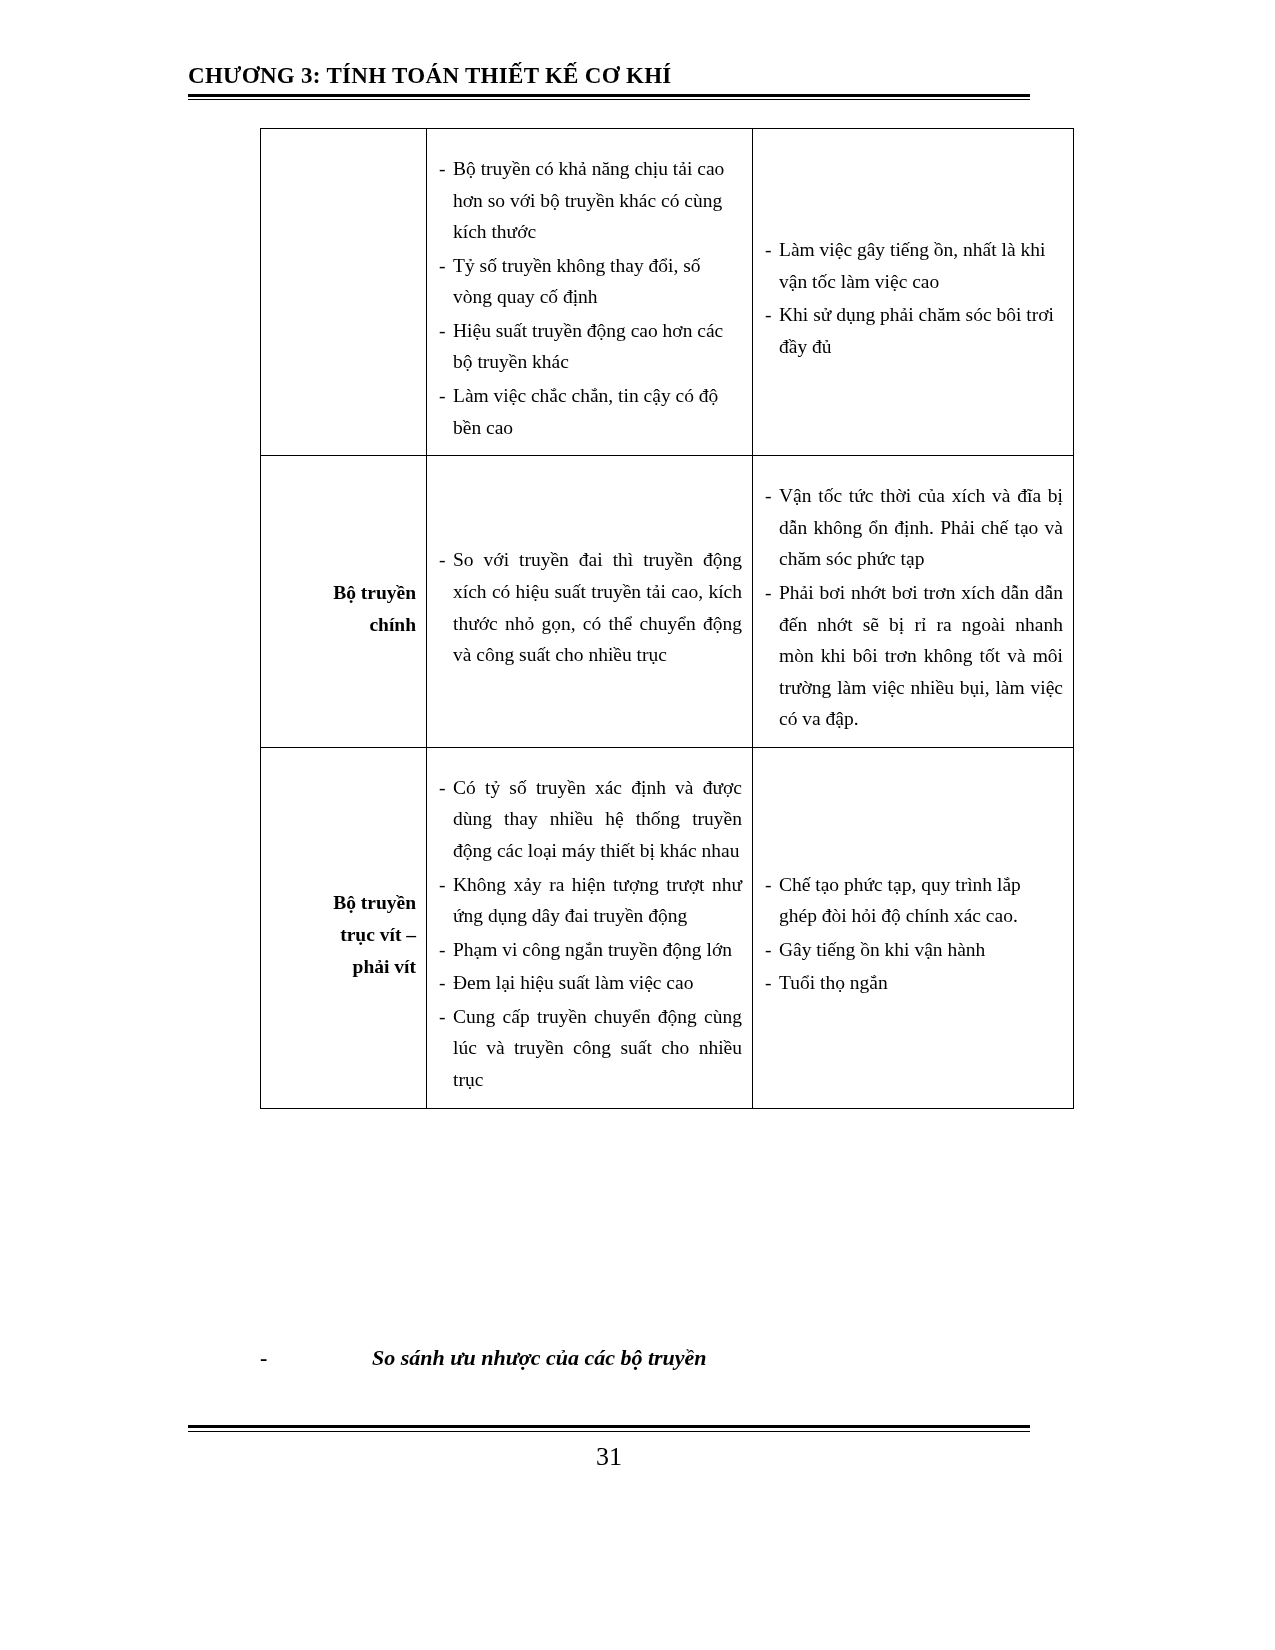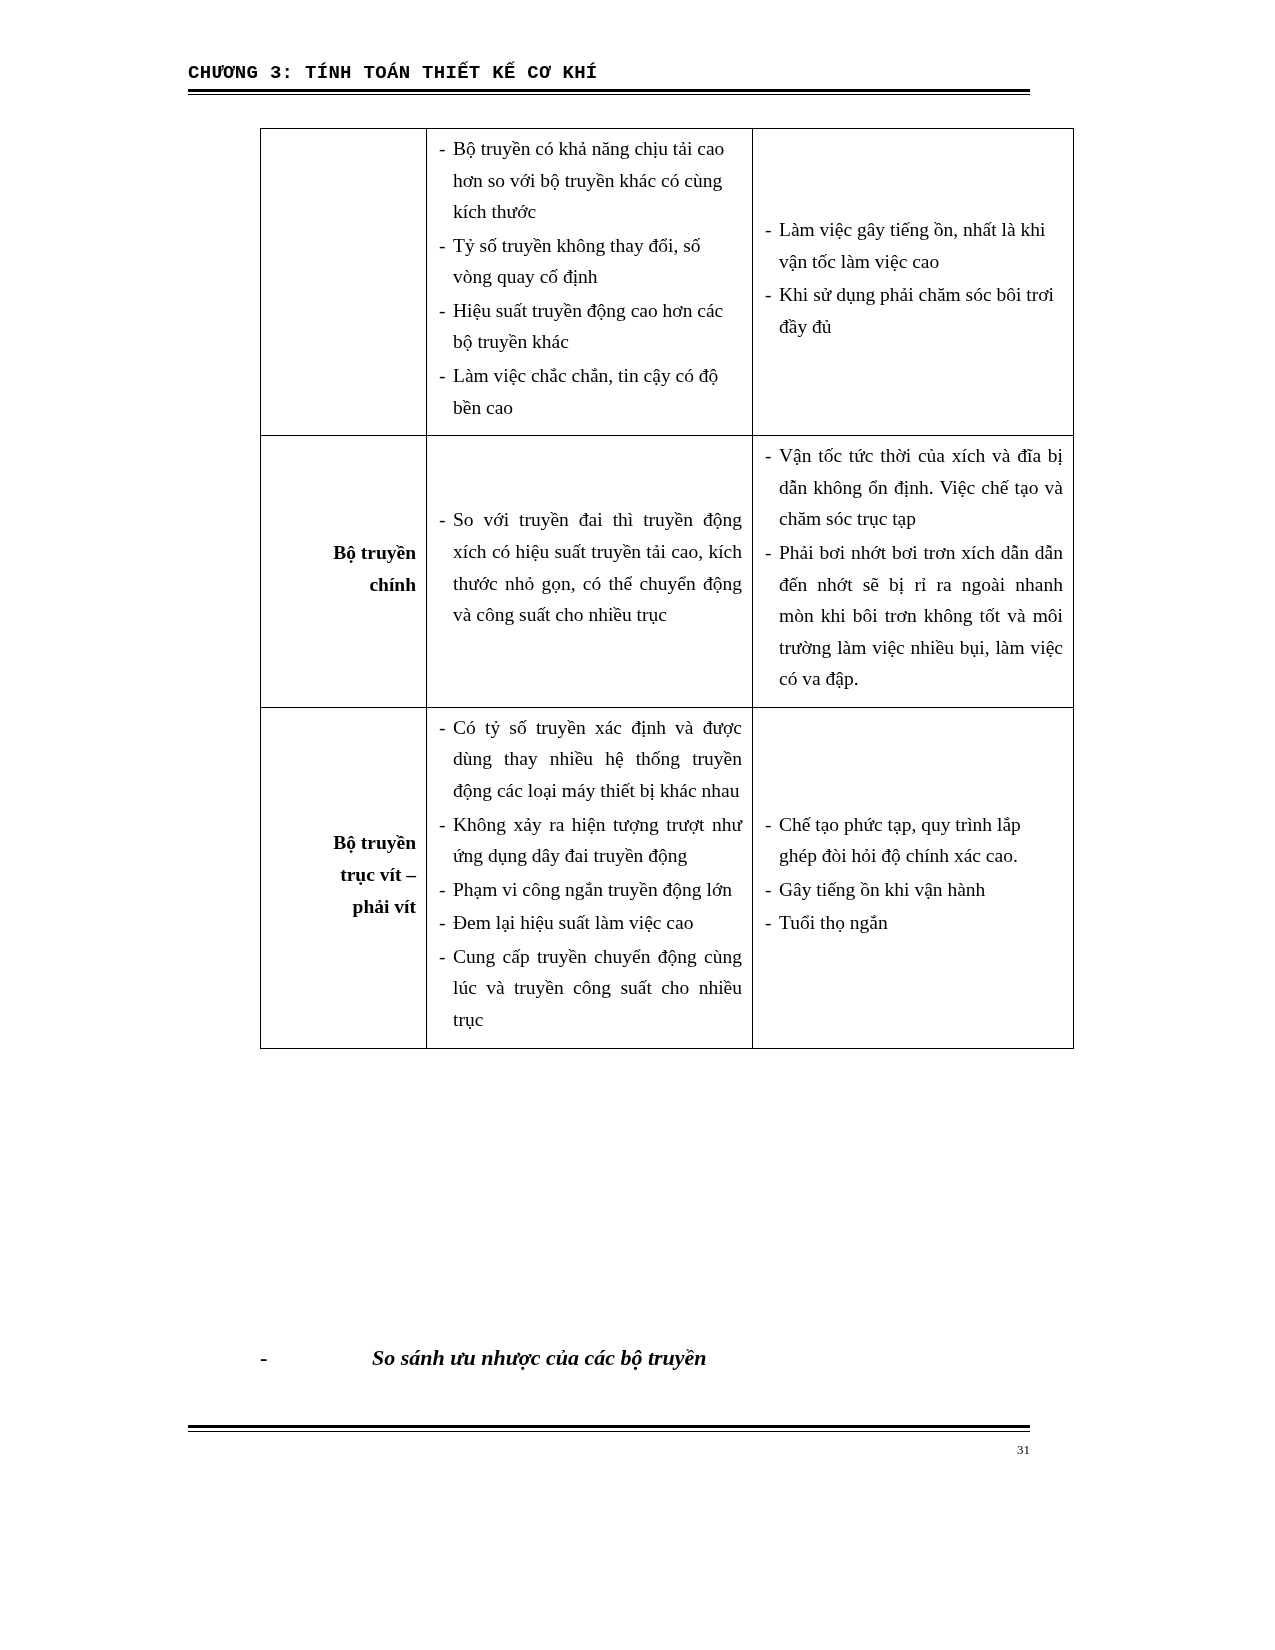--- a/index.html
+++ b/index.html
@@ -19,26 +19,25 @@
   }
 
   
   .header {
     position: absolute;
     left: 188px;
     top: 62px;
     width: 842px;
   }
   .header-title {
-    font-size: 19px;
+    font-size: 23px;
     font-weight: bold;
     letter-spacing: 0.3px;
     line-height: 1.2;
     white-space: nowrap;
-    font-family: Liberation Mono, monospace;
   }
   .header-rule {
     margin-top: 4px;
     border-top: 3px solid #000;
     border-bottom: 1px solid #000;
     height: 2px;
   }
 
   
   .table-wrap {
@@ -48,21 +47,21 @@
     width: 758px;
   }
   table.cmp {
     border-collapse: collapse;
     width: 758px;
     table-layout: fixed;
   }
   table.cmp td {
     border: 1.5px solid #000;
     vertical-align: middle;
-    padding: 4px 10px 10px 10px;
+    padding: 24px 10px 10px 10px;
     font-size: 19.5px;
     line-height: 1.62;
   }
   td.col-name {
     width: 145px;
     text-align: right;
     font-weight: bold;
   }
   td.col-adv {
     width: 305px;
@@ -126,22 +125,21 @@
     width: 842px;
     text-align: center;
   }
   .footer-rule {
     border-top: 3px solid #000;
     height: 3px;
     border-bottom: 1px solid #000;
     margin-bottom: 10px;
   }
   .page-number {
-    font-size: 13px;
-    text-align: right;
+    font-size: 26px;
   }
 </style>
 </head>
 <body>
 
 <div class="page">
 
   <div class="header">
     <div class="header-title">CHƯƠNG 3: TÍNH TOÁN THIẾT KẾ CƠ KHÍ</div>
     <div class="header-rule"></div>
@@ -176,21 +174,21 @@
             <span class="name-line">Bộ truyền</span>
             <span class="name-line">chính</span>
           </td>
           <td class="col-adv">
             <ul class="dashlist justify">
               <li>So với truyền đai thì truyền động xích có hiệu suất truyền tải cao, kích thước nhỏ gọn, có thể chuyển động và công suất cho nhiều trục</li>
             </ul>
           </td>
           <td class="col-dis">
             <ul class="dashlist justify">
-              <li>Vận tốc tức thời của xích và đĩa bị dẫn không ổn định. Việc chế tạo và chăm sóc trục tạp</li>
+              <li>Vận tốc tức thời của xích và đĩa bị dẫn không ổn định. Phải chế tạo và chăm sóc phức tạp</li>
               <li>Phải bơi nhớt bơi trơn xích dẫn dẫn đến nhớt sẽ bị rỉ ra ngoài nhanh mòn khi bôi trơn không tốt và môi trường làm việc nhiều bụi, làm việc có va đập.</li>
             </ul>
           </td>
         </tr>
 
         <tr>
           <td class="col-name">
             <span class="name-line">Bộ truyền</span>
             <span class="name-line">trục vít –</span>
             <span class="name-line">phải vít</span>

